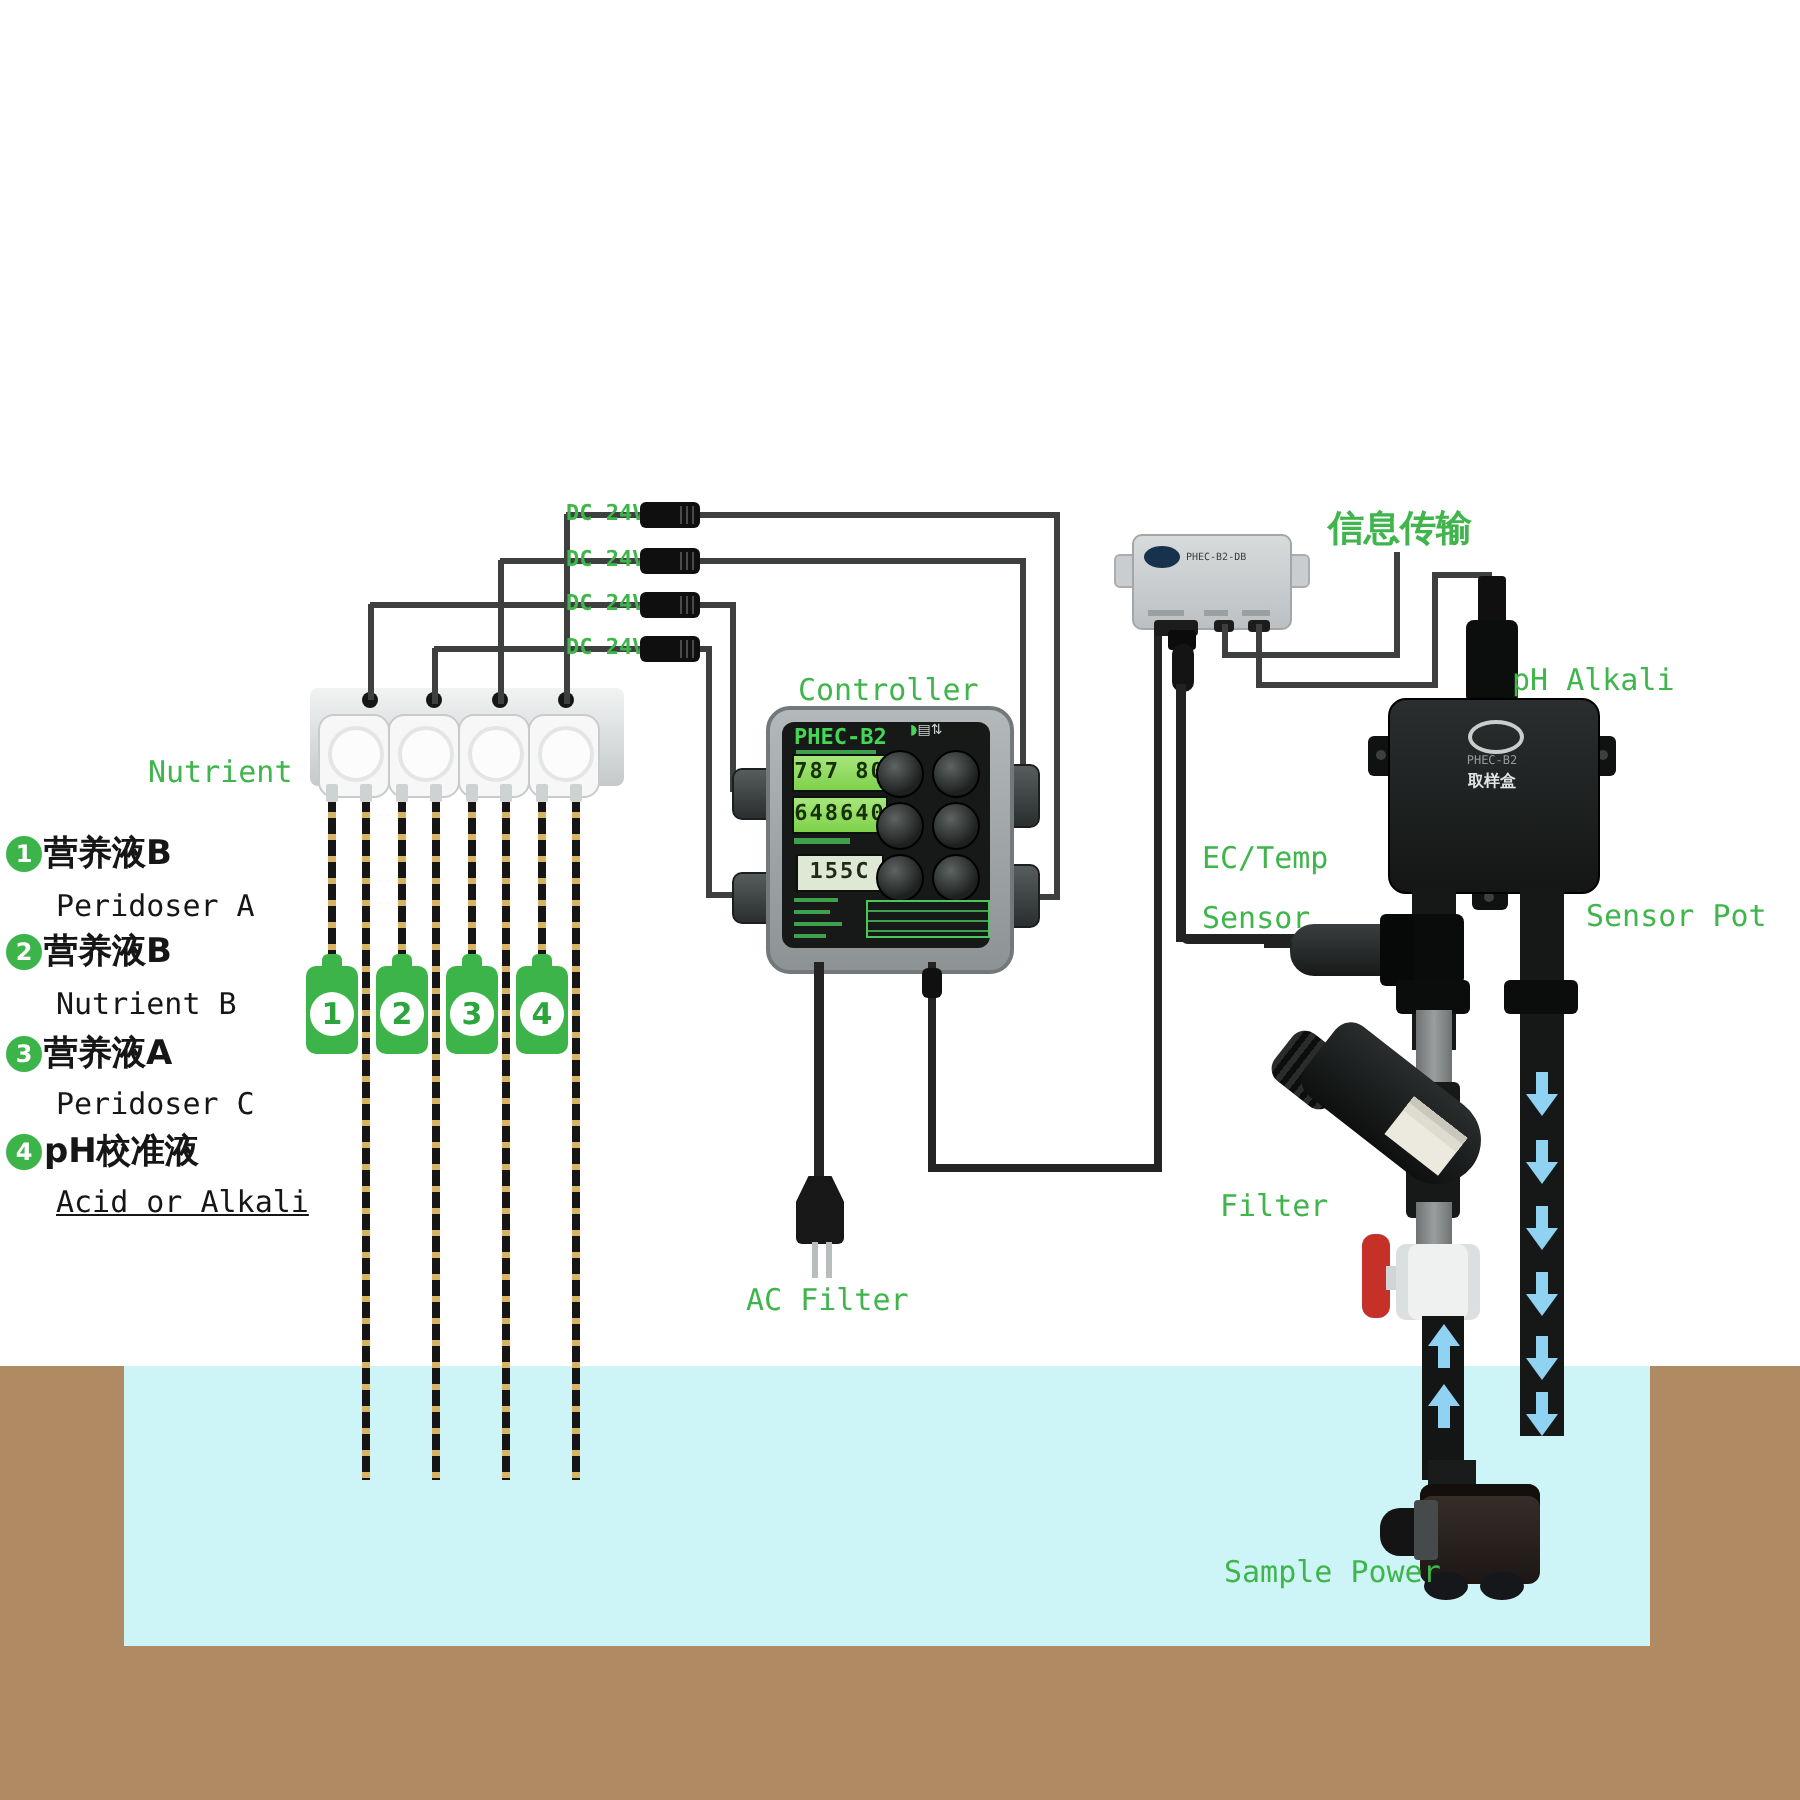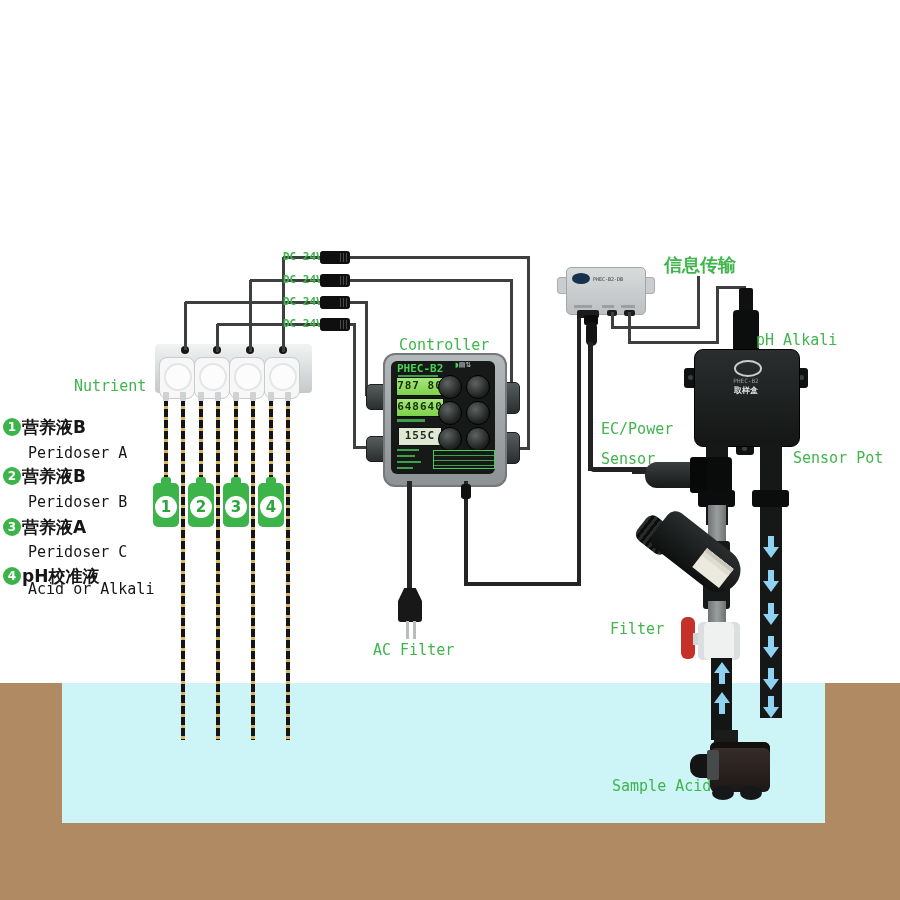--- a/index.html
+++ b/index.html
@@ -92,27 +92,27 @@
   <div class="stub" style="left:233px;top:392px;"></div>
   <div class="stub" style="left:250px;top:392px;"></div>
   <div class="stub" style="left:268px;top:392px;"></div>
   <div class="stub" style="left:285px;top:392px;"></div>
 
   <div class="lgc" style="left:3px;top:418px;">1</div>
   <div class="cjk" style="left:22px;top:417px;">营养液B</div>
   <div class="en" style="left:28px;top:444px;">Peridoser A</div>
   <div class="lgc" style="left:3px;top:467px;">2</div>
   <div class="cjk" style="left:22px;top:466px;">营养液B</div>
-  <div class="en" style="left:28px;top:493px;">Peridoser B</div>
+  <div class="en" style="left:28px;top:493px;">Nutrient B</div>
   <div class="lgc" style="left:3px;top:518px;">3</div>
   <div class="cjk" style="left:22px;top:517px;">营养液A</div>
   <div class="en" style="left:28px;top:543px;">Peridoser C</div>
   <div class="lgc" style="left:3px;top:567px;">4</div>
   <div class="cjk" style="left:22px;top:566px;">pH校准液</div>
-  <div class="en" style="left:28px;top:580px;">Acid or Alkali</div>
+  <div class="en" style="left:28px;top:592px;text-decoration:underline;">Acid or Alkali</div>
 
   <div class="w" style="left:282px;top:257px;width:3px;height:95px;"></div>
   <div class="w" style="left:283px;top:256px;width:38px;height:3px;"></div>
   <div class="w" style="left:249px;top:280px;width:3px;height:72px;"></div>
   <div class="w" style="left:250px;top:279px;width:71px;height:3px;"></div>
   <div class="w" style="left:184px;top:302px;width:3px;height:48px;"></div>
   <div class="w" style="left:185px;top:301px;width:136px;height:3px;"></div>
   <div class="w" style="left:216px;top:324px;width:3px;height:28px;"></div>
   <div class="w" style="left:217px;top:323px;width:104px;height:3px;"></div>
 
@@ -279,19 +279,19 @@
   <div class="ab" style="left:690px;top:754px;width:26px;height:24px;background:#141414;border-radius:10px 0 0 10px;"></div>
   <div class="ab" style="left:707px;top:750px;width:12px;height:30px;background:#454a4a;border-radius:2px;"></div>
   <div class="ab" style="left:712px;top:786px;width:22px;height:14px;background:#15171a;border-radius:50%;"></div>
   <div class="ab" style="left:740px;top:786px;width:22px;height:14px;background:#15171a;border-radius:50%;"></div>
 
   <div class="g" style="left:74px;top:377px;">Nutrient</div>
   <div class="g" style="left:399px;top:336px;">Controller</div>
   <div class="g" style="left:373px;top:641px;">AC Filter</div>
   <div class="g" style="left:664px;top:254px;font-family:'DejaVu Sans',sans-serif;font-size:18px;font-weight:600;">信息传输</div>
   <div class="g" style="left:756px;top:331px;">pH Alkali</div>
-  <div class="g" style="left:601px;top:420px;">EC/Power</div>
+  <div class="g" style="left:601px;top:420px;">EC/Temp</div>
   <div class="g" style="left:601px;top:450px;">Sensor</div>
   <div class="g" style="left:793px;top:449px;">Sensor Pot</div>
-  <div class="g" style="left:610px;top:620px;">Filter</div>
-  <div class="g" style="left:612px;top:777px;">Sample Acid</div>
+  <div class="g" style="left:610px;top:594px;">Filter</div>
+  <div class="g" style="left:612px;top:777px;">Sample Power</div>
 
 </div>
 
 </body></html>

